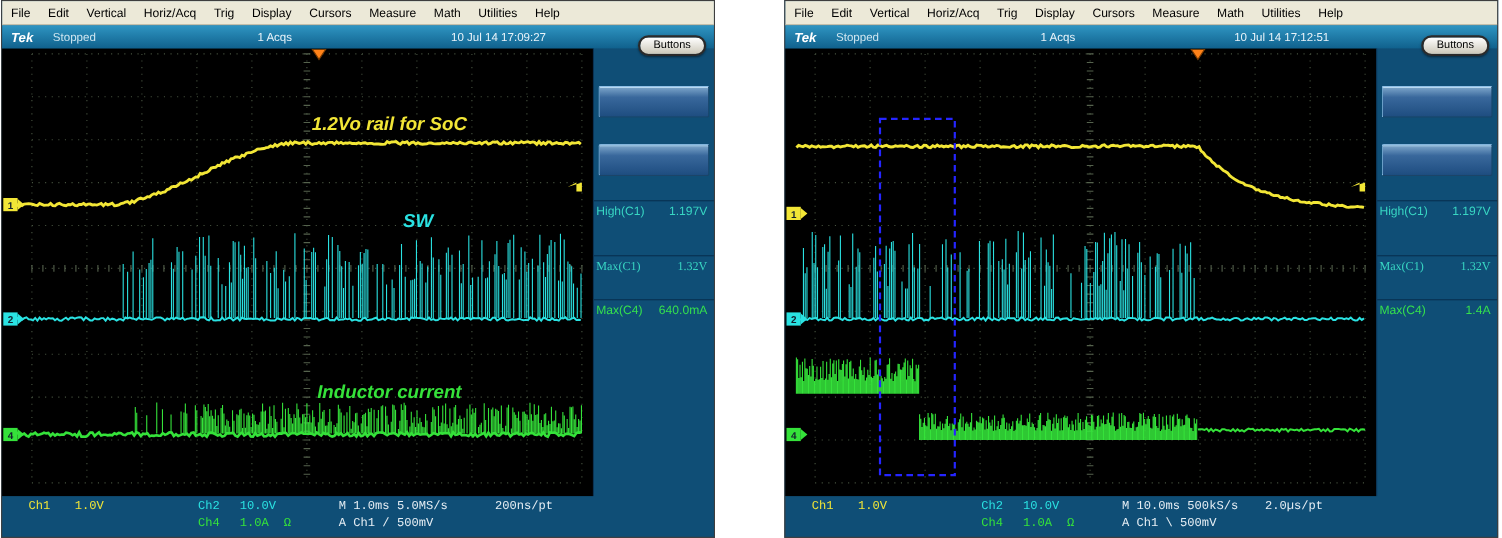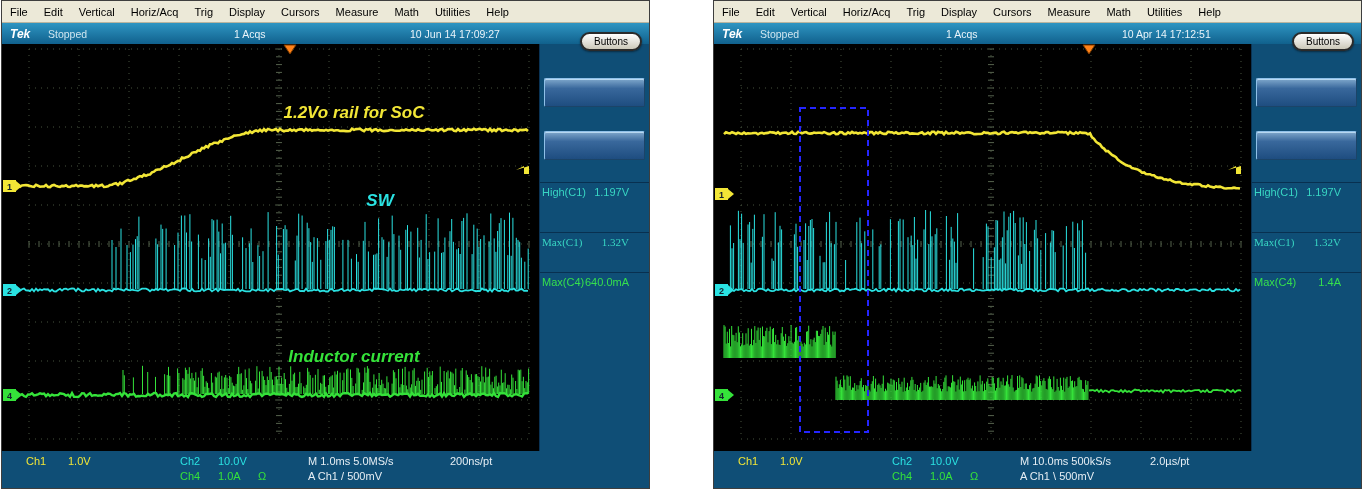--- a/index.html
+++ b/index.html
@@ -21,25 +21,25 @@
     padding:2px 12px;border:2px solid #2a2a2a;border-radius:10px;
     background:linear-gradient(#ffffff,#ccc8b9);box-shadow:0 1px 2px rgba(0,0,0,.45);cursor:pointer;margin-left:19px;}
   .main{display:flex;height:407px;}
   .gr{width:537px;height:407px;background:#000;}
   .side{flex:1;position:relative;border-left:1px solid #0a3355;}
   .side-btn{position:absolute;left:4px;width:101px;height:29px;border-radius:2px;
     border:1px solid #8fc0e8;border-right-color:#1b4468;border-bottom-color:#1b4468;
     background:linear-gradient(180deg,#7fa8cc 0%,#39689c 35%,#1e4d80 100%);
     box-shadow:inset 0 1px 0 #b8d8f0;cursor:pointer;}
   .sb1{top:34px;} .sb2{top:87px;}
-  .meas{position:absolute;left:0;width:100%;padding:3px 20px 5px 2px;font-size:11px;
+  .meas{position:absolute;left:0;width:100%;padding:3px 6px 5px 2px;font-size:11px;
     display:flex;justify-content:space-between;border-top:1px solid #083050;}
   .m1{top:138px;} .m2{top:188px;font-family:Liberation Serif, serif;} .m3{top:228px;align-items:flex-end;}
   .bottombar{position:relative;height:37px;font-size:11px;color:#e6eef4;}
-  .bb{position:absolute;white-space:nowrap;}
+  .bb{position:absolute;white-space:nowrap;font-family:Liberation Mono, monospace;}
   .r1{top:4px;} .r2{top:19px;}
   .ann{font-family:"Liberation Sans",sans-serif;font-style:italic;font-weight:bold;font-size:17px;}
 </style>
 </head>
 <body>
 
 <div class="page">
 
   <div class="scope">
     <div class="menubar">
@@ -52,21 +52,21 @@
       <span class="menu-item">Cursors</span>
       <span class="menu-item">Measure</span>
       <span class="menu-item">Math</span>
       <span class="menu-item">Utilities</span>
       <span class="menu-item">Help</span>
     </div>
     <div class="statusbar">
       <span class="brand">Tek</span>
       <span class="status-state">Stopped</span>
       <span class="status-acqs">1 Acqs</span>
-      <span class="status-time">10 Jun 14 17:09:27</span>
+      <span class="status-time">10 Jul 14 17:09:27</span>
     </div>
     <button class="buttons-btn">Buttons</button>
     <div class="main">
       <svg id="svg-left" class="gr" width="537" height="407">
         <rect width="537" height="407" fill="#000000"></rect>
 
       <path d="M27 5V395M77 5V395M127 5V395M177 5V395M227 5V395M277 5V395M327 5V395M377 5V395M427 5V395M477 5V395M527 5V395M27 5H527M27 44H527M27 83H527M27 122H527M27 161H527M27 200H527M27 239H527M27 278H527M27 317H527M27 356H527M27 395H527" stroke="#46523f" stroke-width="1" fill="none" stroke-dasharray="1 5"></path>
           <path d="M27 197V203M37 197V203M47 197V203M57 197V203M67 197V203M77 197V203M87 197V203M97 197V203M107 197V203M117 197V203M127 197V203M137 197V203M147 197V203M157 197V203M167 197V203M177 197V203M187 197V203M197 197V203M207 197V203M217 197V203M227 197V203M237 197V203M247 197V203M257 197V203M267 197V203M277 197V203M287 197V203M297 197V203M307 197V203M317 197V203M327 197V203M337 197V203M347 197V203M357 197V203M367 197V203M377 197V203M387 197V203M397 197V203M407 197V203M417 197V203M427 197V203M437 197V203M447 197V203M457 197V203M467 197V203M477 197V203M487 197V203M497 197V203M507 197V203M517 197V203M527 197V203M274 5.0H280M274 12.8H280M274 20.6H280M274 28.4H280M274 36.2H280M274 44.0H280M274 51.8H280M274 59.6H280M274 67.4H280M274 75.2H280M274 83.0H280M274 90.8H280M274 98.6H280M274 106.4H280M274 114.2H280M274 122.0H280M274 129.8H280M274 137.6H280M274 145.4H280M274 153.2H280M274 161.0H280M274 168.8H280M274 176.6H280M274 184.4H280M274 192.2H280M274 200.0H280M274 207.8H280M274 215.6H280M274 223.4H280M274 231.2H280M274 239.0H280M274 246.8H280M274 254.6H280M274 262.4H280M274 270.2H280M274 278.0H280M274 285.8H280M274 293.6H280M274 301.4H280M274 309.2H280M274 317.0H280M274 324.8H280M274 332.6H280M274 340.4H280M274 348.2H280M274 356.0H280M274 363.8H280M274 371.6H280M274 379.4H280M274 387.2H280" stroke="#55624d" stroke-width="1" fill="none"></path>
           <path d="M10.0 142.6L12.0 141.2L14.0 142.6L16.0 141.6L18.0 142.8L20.0 141.5L22.0 141.3L24.0 141.1L26.0 141.4L28.0 141.9L30.0 142.5L32.0 142.8L34.0 140.9L36.0 141.8L38.0 142.7L40.0 142.5L42.0 142.5L44.0 140.9L46.0 142.9L48.0 143.1L50.0 141.5L52.0 140.9L54.0 141.9L56.0 142.6L58.0 143.0L60.0 141.9L62.0 142.1L64.0 141.2L66.0 142.8L68.0 143.0L70.0 141.9L72.0 141.9L74.0 141.0L76.0 142.4L78.0 141.6L80.0 141.5L82.0 142.3L84.0 142.1L86.0 142.4L88.0 141.7L90.0 141.0L92.0 143.0L94.0 141.0L96.0 142.3L98.0 141.5L100.0 140.7L102.0 143.0L104.0 142.8L106.0 142.3L108.0 141.0L110.0 140.7L112.0 139.7L114.0 139.2L116.0 141.0L118.0 138.7L120.0 140.0L122.0 138.2L124.0 136.8L126.0 136.0L128.0 136.9L130.0 136.2L132.0 134.8L134.0 135.0L136.0 133.1L138.0 132.1L140.0 132.7L142.0 130.6L144.0 131.8L146.0 130.8L148.0 130.5L150.0 128.3L152.0 127.7L154.0 125.9L156.0 125.5L158.0 125.5L160.0 124.2L162.0 122.2L164.0 122.7L166.0 121.9L168.0 120.9L170.0 119.0L172.0 119.8L174.0 118.1L176.0 116.8L178.0 117.0L180.0 113.6L182.0 114.1L184.0 113.2L186.0 112.7L188.0 111.4L190.0 108.8L192.0 108.3L194.0 108.2L196.0 106.3L198.0 106.7L200.0 103.9L202.0 104.3L204.0 102.1L206.0 103.2L208.0 100.3L210.0 100.0L212.0 98.7L214.0 98.7L216.0 99.3L218.0 97.0L220.0 97.8L222.0 95.3L224.0 94.8L226.0 94.8L228.0 93.9L230.0 93.0L232.0 91.6L234.0 91.5L236.0 91.2L238.0 91.0L240.0 90.2L242.0 89.9L244.0 88.6L246.0 89.5L248.0 87.3L250.0 88.9L252.0 87.4L254.0 86.4L256.0 87.5L258.0 85.7L260.0 87.5L262.0 85.2L264.0 87.0L266.0 84.9L268.0 85.6L270.0 86.4L272.0 85.8L274.0 85.1L276.0 87.1L278.0 84.8L280.0 86.4L282.0 87.3L284.0 86.6L286.0 86.6L288.0 85.4L290.0 86.8L292.0 85.7L294.0 87.0L296.0 85.7L298.0 85.4L300.0 85.4L302.0 86.9L304.0 85.0L306.0 86.4L308.0 85.4L310.0 86.7L312.0 86.0L314.0 86.2L316.0 85.7L318.0 86.4L320.0 86.3L322.0 86.6L324.0 85.8L326.0 86.7L328.0 86.0L330.0 85.8L332.0 86.7L334.0 86.3L336.0 86.3L338.0 87.0L340.0 86.9L342.0 86.9L344.0 87.1L346.0 87.3L348.0 87.1L350.0 84.7L352.0 85.9L354.0 85.1L356.0 85.0L358.0 84.7L360.0 86.2L362.0 87.1L364.0 85.1L366.0 85.7L368.0 84.8L370.0 87.2L372.0 85.7L374.0 85.1L376.0 86.9L378.0 85.7L380.0 86.7L382.0 87.1L384.0 86.9L386.0 86.8L388.0 86.0L390.0 86.0L392.0 86.5L394.0 86.8L396.0 86.7L398.0 86.7L400.0 85.9L402.0 86.4L404.0 85.5L406.0 86.3L408.0 86.4L410.0 85.3L412.0 86.2L414.0 86.6L416.0 85.3L418.0 86.2L420.0 86.8L422.0 86.7L424.0 85.5L426.0 85.1L428.0 85.8L430.0 86.4L432.0 86.2L434.0 85.5L436.0 86.9L438.0 85.5L440.0 84.9L442.0 87.1L444.0 86.4L446.0 85.0L448.0 85.3L450.0 84.9L452.0 86.9L454.0 87.2L456.0 85.1L458.0 86.8L460.0 86.6L462.0 85.2L464.0 87.0L466.0 85.2L468.0 85.7L470.0 85.9L472.0 84.7L474.0 85.8L476.0 85.3L478.0 84.8L480.0 85.8L482.0 85.0L484.0 85.4L486.0 87.2L488.0 84.7L490.0 87.1L492.0 85.6L494.0 87.1L496.0 85.0L498.0 85.0L500.0 87.0L502.0 86.3L504.0 85.6L506.0 86.5L508.0 86.5L510.0 87.1L512.0 85.3L514.0 85.7L516.0 87.1L518.0 85.8L520.0 86.1L522.0 85.9L524.0 85.4L526.0 87.1" stroke="#f2e636" stroke-width="2.6" fill="none"></path>
           <path d="M10 245.1L12 247.4L14 245.1L16 246.6L18 246.7L20 245.3L22 244.5L24 246.3L26 246.5L28 247.2L30 245.0L32 247.4L34 244.6L36 246.7L38 245.3L40 246.3L42 245.1L44 245.5L46 245.3L48 247.2L50 245.7L52 247.4L54 247.5L56 246.0L58 244.8L60 246.6L62 244.8L64 244.6L66 245.7L68 244.8L70 244.5L72 244.7L74 247.0L76 244.5L78 245.9L80 247.3L82 247.4L84 245.4L86 246.3L88 246.2L90 245.2L92 245.2L94 247.5L96 244.8L98 246.8L100 245.7L102 246.2L104 247.4L106 246.3L108 246.3L110 247.4L112 244.7L114 245.5L116 244.7L118 245.5L120 245.9L122 246.7L124 244.9L126 246.0L128 246.4L130 245.6L132 246.1L134 246.3L136 246.7L138 245.7L140 244.6L142 244.6L144 244.7L146 245.6L148 247.3L150 245.5L152 246.3L154 244.9L156 246.2L158 244.7L160 245.5L162 245.9L164 244.8L166 246.8L168 245.9L170 245.6L172 245.1L174 245.4L176 245.8L178 246.9L180 244.6L182 244.5L184 244.7L186 246.6L188 247.3L190 244.8L192 247.2L194 247.3L196 247.2L198 247.2L200 244.7L202 246.8L204 245.8L206 244.9L208 245.3L210 247.4L212 245.9L214 244.7L216 247.2L218 244.8L220 245.7L222 246.0L224 245.8L226 245.6L228 245.9L230 245.8L232 245.7L234 246.5L236 244.8L238 247.3L240 246.0L242 246.8L244 247.3L246 247.4L248 247.4L250 245.4L252 246.0L254 246.7L256 245.2L258 246.3L260 246.7L262 246.6L264 245.1L266 247.3L268 245.0L270 245.7L272 247.2L274 245.4L276 245.0L278 245.2L280 245.0L282 245.9L284 246.1L286 245.4L288 247.4L290 246.6L292 246.0L294 245.2L296 245.2L298 247.1L300 246.9L302 247.2L304 244.7L306 246.9L308 246.5L310 246.5L312 245.7L314 246.3L316 245.6L318 247.4L320 246.8L322 246.7L324 247.5L326 247.5L328 245.4L330 245.0L332 247.1L334 246.6L336 246.5L338 245.5L340 244.8L342 247.0L344 246.4L346 245.7L348 246.9L350 245.2L352 245.2L354 246.3L356 246.2L358 247.1L360 245.6L362 246.3L364 246.1L366 245.9L368 245.2L370 246.9L372 244.6L374 245.0L376 244.7L378 245.2L380 245.1L382 245.5L384 246.0L386 246.8L388 244.6L390 246.8L392 246.1L394 247.2L396 247.0L398 245.4L400 245.9L402 246.1L404 245.3L406 246.0L408 244.7L410 246.6L412 245.0L414 247.3L416 245.4L418 245.0L420 245.9L422 245.0L424 245.1L426 246.4L428 245.0L430 245.3L432 245.3L434 245.1L436 246.6L438 244.9L440 245.3L442 246.5L444 247.0L446 244.8L448 244.8L450 247.4L452 246.2L454 245.0L456 244.8L458 247.0L460 247.3L462 246.6L464 246.2L466 246.6L468 246.2L470 245.7L472 246.6L474 247.2L476 246.8L478 247.1L480 244.5L482 245.8L484 245.5L486 247.5L488 245.2L490 247.5L492 244.8L494 245.5L496 246.8L498 247.0L500 245.3L502 246.8L504 246.7L506 247.5L508 245.2L510 245.6L512 244.5L514 246.5L516 246.5L518 245.4L520 245.0L522 246.8L524 246.7L526 246.9" stroke="#2ae2e2" stroke-width="1.8" fill="none"></path>
@@ -136,21 +136,21 @@
       <span class="menu-item">Cursors</span>
       <span class="menu-item">Measure</span>
       <span class="menu-item">Math</span>
       <span class="menu-item">Utilities</span>
       <span class="menu-item">Help</span>
     </div>
     <div class="statusbar">
       <span class="brand">Tek</span>
       <span class="status-state">Stopped</span>
       <span class="status-acqs">1 Acqs</span>
-      <span class="status-time">10 Apr 14 17:12:51</span>
+      <span class="status-time">10 Jul 14 17:12:51</span>
     </div>
     <button class="buttons-btn">Buttons</button>
     <div class="main">
       <svg id="svg-right" class="gr" width="537" height="407">
         <rect width="537" height="407" fill="#000000"></rect>
       <path d="M27 5V395M77 5V395M127 5V395M177 5V395M227 5V395M277 5V395M327 5V395M377 5V395M427 5V395M477 5V395M527 5V395M27 5H527M27 44H527M27 83H527M27 122H527M27 161H527M27 200H527M27 239H527M27 278H527M27 317H527M27 356H527M27 395H527" stroke="#46523f" stroke-width="1" fill="none" stroke-dasharray="1 5"></path>
           <path d="M27 197V203M37 197V203M47 197V203M57 197V203M67 197V203M77 197V203M87 197V203M97 197V203M107 197V203M117 197V203M127 197V203M137 197V203M147 197V203M157 197V203M167 197V203M177 197V203M187 197V203M197 197V203M207 197V203M217 197V203M227 197V203M237 197V203M247 197V203M257 197V203M267 197V203M277 197V203M287 197V203M297 197V203M307 197V203M317 197V203M327 197V203M337 197V203M347 197V203M357 197V203M367 197V203M377 197V203M387 197V203M397 197V203M407 197V203M417 197V203M427 197V203M437 197V203M447 197V203M457 197V203M467 197V203M477 197V203M487 197V203M497 197V203M507 197V203M517 197V203M527 197V203M274 5.0H280M274 12.8H280M274 20.6H280M274 28.4H280M274 36.2H280M274 44.0H280M274 51.8H280M274 59.6H280M274 67.4H280M274 75.2H280M274 83.0H280M274 90.8H280M274 98.6H280M274 106.4H280M274 114.2H280M274 122.0H280M274 129.8H280M274 137.6H280M274 145.4H280M274 153.2H280M274 161.0H280M274 168.8H280M274 176.6H280M274 184.4H280M274 192.2H280M274 200.0H280M274 207.8H280M274 215.6H280M274 223.4H280M274 231.2H280M274 239.0H280M274 246.8H280M274 254.6H280M274 262.4H280M274 270.2H280M274 278.0H280M274 285.8H280M274 293.6H280M274 301.4H280M274 309.2H280M274 317.0H280M274 324.8H280M274 332.6H280M274 340.4H280M274 348.2H280M274 356.0H280M274 363.8H280M274 371.6H280M274 379.4H280M274 387.2H280" stroke="#55624d" stroke-width="1" fill="none"></path>
           <path d="M10.0 90.1L12.0 88.2L14.0 88.9L16.0 89.3L18.0 88.2L20.0 88.9L22.0 89.9L24.0 88.6L26.0 89.4L28.0 89.8L30.0 88.6L32.0 89.8L34.0 89.3L36.0 89.5L38.0 89.3L40.0 89.0L42.0 89.0L44.0 90.3L46.0 89.2L48.0 88.8L50.0 89.6L52.0 89.1L54.0 88.9L56.0 88.0L58.0 88.4L60.0 88.6L62.0 89.5L64.0 88.1L66.0 89.9L68.0 89.1L70.0 88.7L72.0 88.5L74.0 89.9L76.0 89.3L78.0 87.8L80.0 89.8L82.0 90.0L84.0 87.8L86.0 88.1L88.0 89.4L90.0 88.6L92.0 88.1L94.0 89.2L96.0 89.6L98.0 89.4L100.0 88.5L102.0 89.0L104.0 88.7L106.0 88.7L108.0 89.1L110.0 88.1L112.0 88.9L114.0 89.9L116.0 90.1L118.0 88.9L120.0 88.2L122.0 90.1L124.0 89.9L126.0 88.1L128.0 88.2L130.0 89.9L132.0 90.2L134.0 88.4L136.0 89.5L138.0 87.9L140.0 89.2L142.0 88.6L144.0 89.5L146.0 88.8L148.0 89.4L150.0 88.3L152.0 89.0L154.0 89.7L156.0 88.1L158.0 88.0L160.0 90.2L162.0 88.4L164.0 89.4L166.0 88.1L168.0 89.3L170.0 89.9L172.0 89.9L174.0 87.8L176.0 88.1L178.0 88.2L180.0 89.3L182.0 88.3L184.0 89.6L186.0 89.5L188.0 88.6L190.0 89.2L192.0 88.2L194.0 88.6L196.0 89.8L198.0 89.4L200.0 89.6L202.0 89.8L204.0 90.0L206.0 88.9L208.0 88.3L210.0 90.2L212.0 89.8L214.0 88.5L216.0 90.1L218.0 87.7L220.0 87.7L222.0 89.9L224.0 87.8L226.0 88.5L228.0 88.2L230.0 90.3L232.0 87.8L234.0 89.4L236.0 89.5L238.0 88.8L240.0 89.6L242.0 87.7L244.0 88.4L246.0 89.7L248.0 88.7L250.0 89.2L252.0 88.5L254.0 88.3L256.0 88.6L258.0 89.2L260.0 90.2L262.0 90.1L264.0 90.0L266.0 90.0L268.0 89.8L270.0 88.2L272.0 88.9L274.0 88.8L276.0 89.7L278.0 89.3L280.0 88.9L282.0 88.7L284.0 90.1L286.0 89.8L288.0 88.1L290.0 87.7L292.0 89.4L294.0 89.6L296.0 88.4L298.0 88.1L300.0 88.6L302.0 88.4L304.0 89.4L306.0 88.8L308.0 88.2L310.0 87.9L312.0 87.8L314.0 89.3L316.0 88.2L318.0 88.9L320.0 88.6L322.0 88.3L324.0 88.9L326.0 89.8L328.0 89.0L330.0 89.3L332.0 88.1L334.0 88.0L336.0 89.4L338.0 89.3L340.0 88.9L342.0 88.8L344.0 87.8L346.0 88.2L348.0 88.1L350.0 88.5L352.0 88.1L354.0 90.1L356.0 87.9L358.0 89.3L360.0 89.9L362.0 88.3L364.0 89.5L366.0 88.1L368.0 88.9L370.0 88.7L372.0 89.1L374.0 90.3L376.0 89.3L378.0 93.3L380.0 94.8L382.0 97.7L384.0 99.2L386.0 100.3L388.0 103.3L390.0 104.6L392.0 107.1L394.0 107.0L396.0 109.0L398.0 110.9L400.0 112.0L402.0 113.2L404.0 115.7L406.0 117.2L408.0 118.6L410.0 119.8L412.0 121.0L414.0 121.8L416.0 122.3L418.0 124.1L420.0 124.6L422.0 125.0L424.0 125.6L426.0 126.8L428.0 128.7L430.0 128.4L432.0 130.0L434.0 130.3L436.0 130.2L438.0 131.3L440.0 131.3L442.0 133.0L444.0 133.8L446.0 133.6L448.0 133.9L450.0 135.5L452.0 135.4L454.0 136.2L456.0 135.5L458.0 136.9L460.0 137.8L462.0 138.5L464.0 138.1L466.0 138.0L468.0 139.6L470.0 139.7L472.0 139.7L474.0 140.4L476.0 139.9L478.0 141.0L480.0 140.0L482.0 140.1L484.0 140.1L486.0 140.5L488.0 142.1L490.0 142.2L492.0 142.9L494.0 141.3L496.0 142.6L498.0 143.0L500.0 143.6L502.0 142.4L504.0 142.9L506.0 142.6L508.0 143.4L510.0 144.3L512.0 144.5L514.0 144.2L516.0 144.2L518.0 144.1L520.0 143.7L522.0 144.1L524.0 144.2L526.0 144.6" stroke="#f2e636" stroke-width="2.6" fill="none"></path>
           <path d="M10 246.1L12 246.3L14 246.4L16 246.5L18 246.2L20 246.9L22 245.2L24 246.0L26 245.4L28 245.2L30 247.2L32 246.0L34 246.8L36 247.0L38 245.0L40 247.3L42 247.1L44 245.1L46 244.7L48 244.9L50 245.8L52 246.9L54 245.2L56 246.7L58 247.1L60 246.8L62 245.4L64 246.0L66 245.3L68 245.1L70 246.5L72 245.6L74 246.8L76 247.2L78 246.7L80 245.1L82 247.3L84 245.4L86 245.5L88 246.5L90 247.3L92 247.3L94 245.7L96 246.0L98 245.2L100 247.4L102 245.6L104 245.5L106 246.3L108 245.2L110 246.9L112 247.2L114 244.7L116 247.2L118 246.1L120 245.2L122 245.0L124 245.3L126 247.4L128 246.7L130 247.2L132 245.1L134 244.7L136 246.0L138 245.3L140 245.2L142 244.7L144 245.9L146 246.4L148 244.6L150 245.0L152 246.7L154 245.2L156 246.0L158 247.1L160 246.5L162 245.0L164 247.2L166 247.2L168 246.0L170 244.8L172 247.2L174 244.8L176 245.0L178 246.4L180 244.7L182 247.4L184 244.6L186 245.6L188 247.1L190 245.4L192 246.5L194 247.2L196 245.4L198 245.9L200 246.7L202 244.9L204 245.4L206 245.3L208 245.4L210 247.3L212 247.1L214 244.7L216 244.9L218 247.1L220 245.8L222 247.0L224 247.4L226 246.1L228 244.7L230 246.8L232 245.1L234 246.9L236 244.8L238 246.7L240 246.4L242 246.9L244 247.1L246 244.8L248 244.6L250 246.7L252 245.8L254 245.5L256 245.3L258 247.0L260 247.1L262 245.4L264 245.8L266 246.1L268 246.6L270 246.5L272 246.2L274 245.8L276 246.4L278 245.5L280 246.2L282 245.0L284 246.1L286 245.1L288 246.8L290 244.9L292 245.7L294 245.4L296 244.7L298 245.2L300 246.3L302 244.9L304 247.0L306 246.4L308 247.4L310 246.3L312 245.1L314 245.0L316 245.2L318 245.4L320 247.1L322 245.0L324 247.3L326 246.0L328 246.9L330 247.1L332 246.8L334 245.6L336 244.9L338 245.1L340 245.4L342 245.7L344 247.2L346 244.7L348 244.6L350 244.8L352 247.4L354 246.2L356 245.8L358 245.8L360 245.3L362 244.7L364 247.3L366 246.4L368 245.4L370 246.3L372 244.8L374 244.5L376 246.9L378 245.0L380 247.1L382 246.7L384 245.5L386 245.5L388 244.7L390 245.8L392 246.5L394 246.4L396 246.9L398 245.5L400 246.8L402 246.3L404 247.3L406 246.2L408 245.2L410 245.1L412 245.6L414 247.3L416 247.2L418 245.9L420 245.4L422 246.4L424 246.9L426 244.9L428 246.1L430 245.0L432 246.2L434 246.3L436 244.7L438 244.6L440 245.4L442 247.3L444 245.1L446 245.6L448 247.4L450 246.2L452 245.7L454 244.8L456 246.3L458 245.9L460 247.0L462 245.0L464 244.9L466 245.8L468 246.3L470 245.3L472 247.0L474 246.9L476 245.7L478 245.6L480 245.3L482 245.4L484 246.5L486 247.1L488 245.4L490 245.7L492 246.2L494 246.3L496 244.7L498 247.0L500 247.0L502 245.3L504 245.3L506 245.4L508 246.1L510 245.3L512 246.1L514 244.6L516 246.6L518 247.4L520 247.1L522 245.0L524 246.8L526 245.4" stroke="#2ae2e2" stroke-width="1.8" fill="none"></path>
           <path d="M16.4 245L16.4 181.4M18.0 245L18.0 204.3M19.6 245L19.6 199.0M24.4 245L24.4 166.8M26.0 245L26.0 195.1M27.6 245L27.6 169.7M29.2 245L29.2 198.9M34.0 245L34.0 180.5M35.6 245L35.6 178.0M37.2 245L37.2 218.6M38.8 245L38.8 184.9M40.4 245L40.4 170.7M48.4 245L48.4 192.8M50.0 245L50.0 170.2M58.0 245L58.0 214.5M59.6 245L59.6 216.9M61.2 245L61.2 168.2M64.4 245L64.4 198.4M66.0 245L66.0 181.8M67.6 245L67.6 185.4M80.4 245L80.4 190.3M82.0 245L82.0 179.7M83.6 245L83.6 202.8M90.0 245L90.0 196.0M91.6 245L91.6 179.3M93.2 245L93.2 216.0M94.8 245L94.8 182.0M96.4 245L96.4 176.0M98.0 245L98.0 175.0M99.6 245L99.6 184.0M106.0 245L106.0 211.8M109.2 245L109.2 218.3M110.8 245L110.8 218.2M112.4 245L112.4 178.1M115.6 245L115.6 167.9M117.2 245L117.2 199.2M120.4 245L120.4 200.2M122.0 245L122.0 177.9M131.6 245L131.6 216.0M142.8 245L142.8 178.1M146.0 245L146.0 173.6M147.6 245L147.6 199.2M150.8 245L150.8 187.3M158.8 245L158.8 185.4M165.2 245L165.2 202.2M166.8 245L166.8 200.4M176.4 245L176.4 175.2M184.4 245L184.4 177.1M186.0 245L186.0 174.8M189.2 245L189.2 175.5M194.0 245L194.0 193.2M197.2 245L197.2 191.6M198.8 245L198.8 201.1M200.4 245L200.4 173.0M202.0 245L202.0 214.6M203.6 245L203.6 195.7M210.0 245L210.0 185.4M211.6 245L211.6 166.0M214.8 245L214.8 200.0M216.4 245L216.4 167.3M218.0 245L218.0 192.3M221.2 245L221.2 190.2M222.8 245L222.8 184.3M232.4 245L232.4 172.0M235.6 245L235.6 215.8M237.2 245L237.2 182.9M238.8 245L238.8 194.5M240.4 245L240.4 197.6M242.0 245L242.0 218.8M243.6 245L243.6 169.1M259.6 245L259.6 204.3M269.2 245L269.2 213.1M272.4 245L272.4 179.6M274.0 245L274.0 182.4M277.2 245L277.2 213.2M280.4 245L280.4 203.3M282.0 245L282.0 176.0M283.6 245L283.6 176.5M285.2 245L285.2 215.8M286.8 245L286.8 214.5M288.4 245L288.4 193.3M290.0 245L290.0 167.5M291.6 245L291.6 219.4M293.2 245L293.2 186.3M294.8 245L294.8 172.7M296.4 245L296.4 169.1M299.6 245L299.6 166.9M301.2 245L301.2 179.0M304.4 245L304.4 211.4M306.0 245L306.0 173.5M307.6 245L307.6 219.9M309.2 245L309.2 173.3M310.8 245L310.8 200.0M312.4 245L312.4 178.1M315.6 245L315.6 207.0M320.4 245L320.4 185.8M322.0 245L322.0 176.0M323.6 245L323.6 194.3M326.8 245L326.8 205.9M331.6 245L331.6 189.1M336.4 245L336.4 198.6M338.0 245L338.0 186.2M339.6 245L339.6 186.8M341.2 245L341.2 208.1M349.2 245L349.2 201.5M352.4 245L352.4 182.1M358.8 245L358.8 177.7M360.4 245L360.4 204.0M363.6 245L363.6 179.3M365.2 245L365.2 186.4M368.4 245L368.4 176.2M371.6 245L371.6 208.7" stroke="#2ae2e2" stroke-width="1" fill="none"></path>

